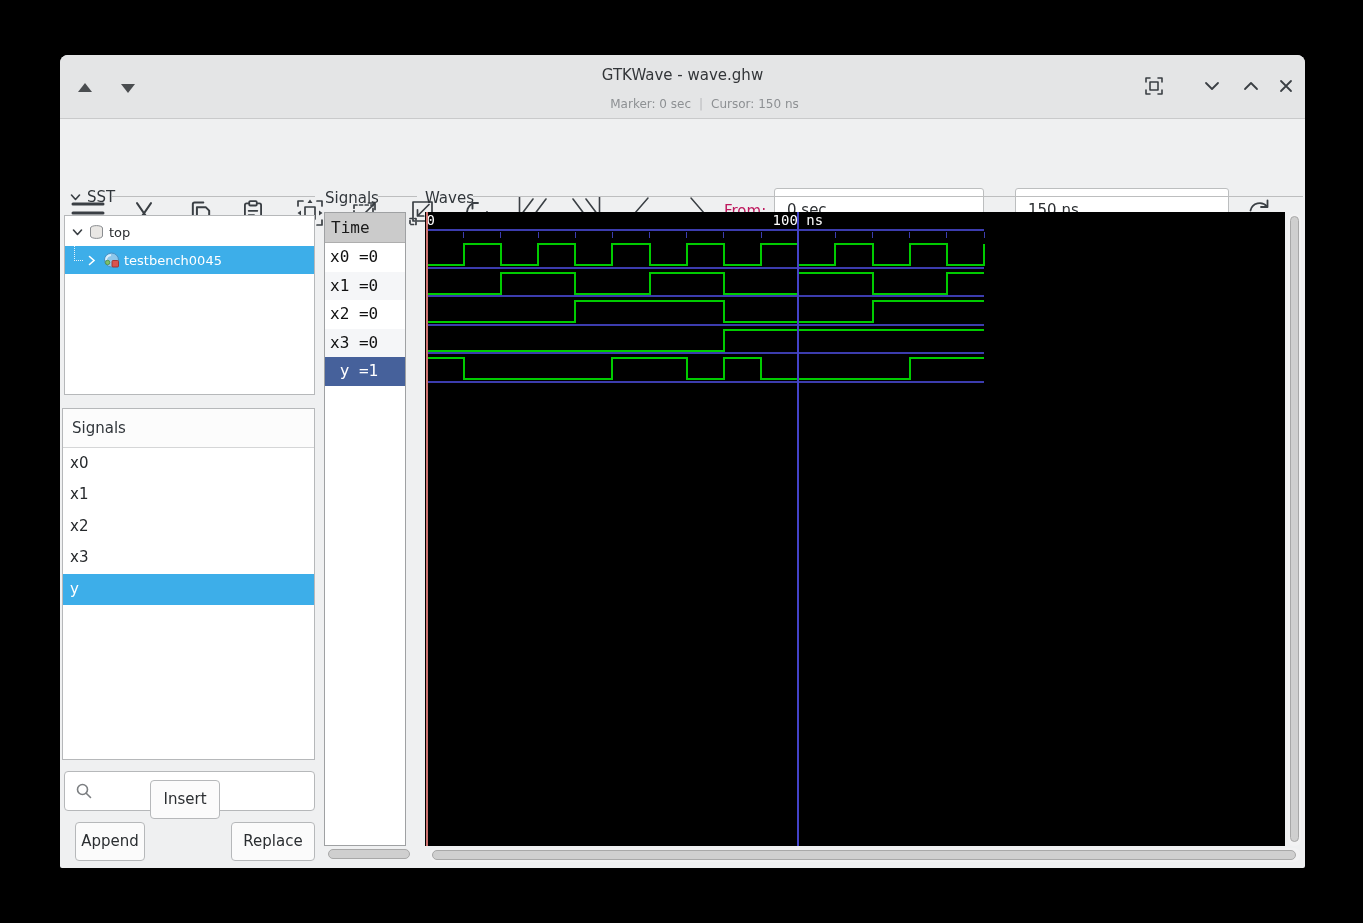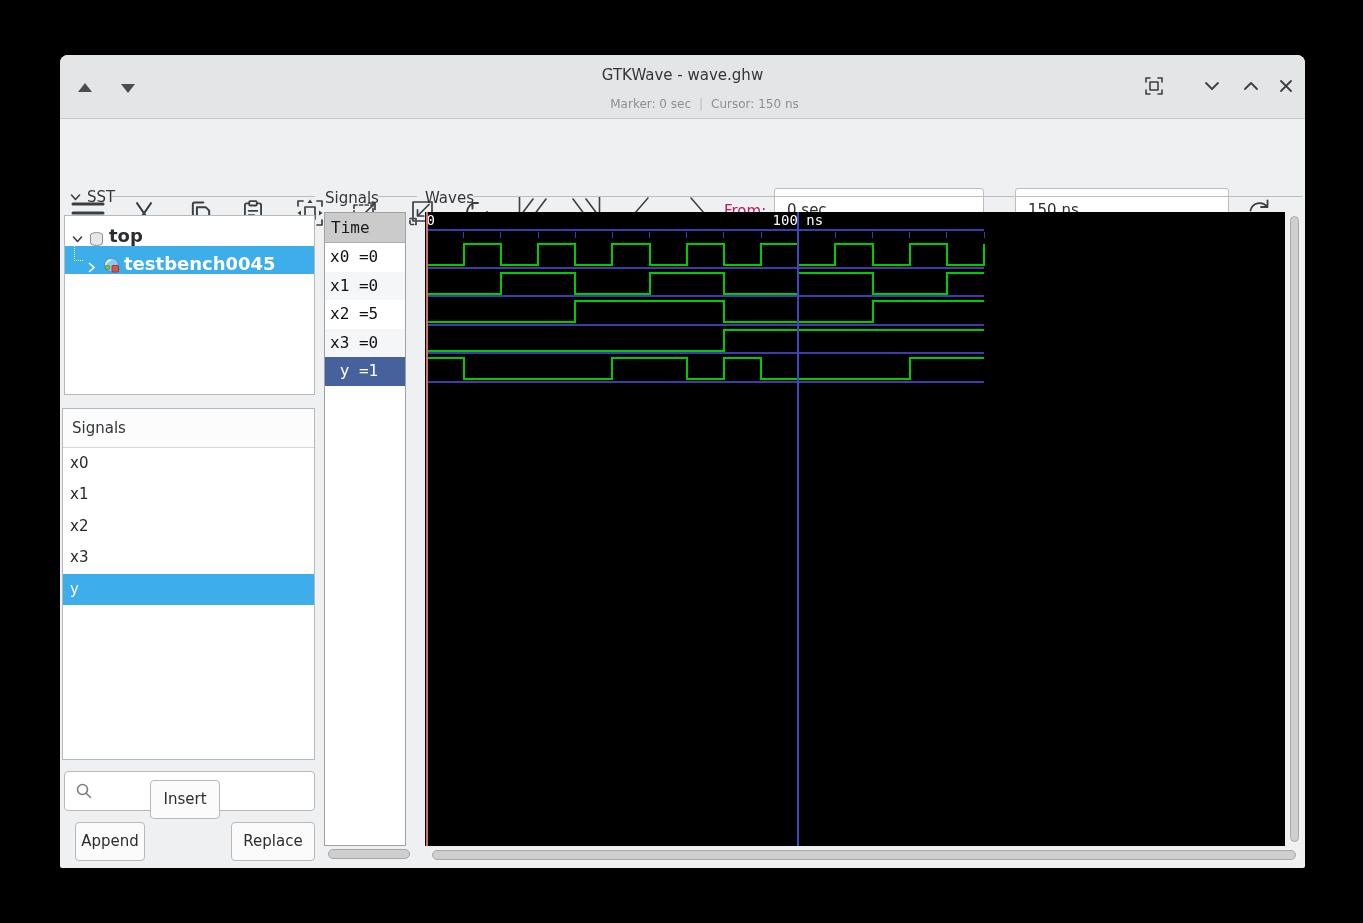--- a/index.html
+++ b/index.html
@@ -23,21 +23,21 @@
   #toolbar{position:absolute;left:0;top:64px;width:100%;height:66px;background:#eff0f1;}
   .tool-btn{position:absolute;top:76px;width:36px;height:36px;display:flex;align-items:center;justify-content:center;}
   .tool-lbl{position:absolute;top:69px;height:46px;line-height:46px;font-size:15px;color:#be185d;}
   .tool-field{position:absolute;top:69px;height:44px;background:#fff;border:1px solid #bcbebf;border-radius:3px;
               font-family:"DejaVu Sans",sans-serif;font-size:15px;color:#2b2e31;padding:0 0 0 12px;box-sizing:border-box;}
   
   .frame-label{position:absolute;font-size:15px;color:#31363b;}
   .frame-line{position:absolute;height:1px;background:#bdbebf;}
   .panel-box{position:absolute;background:#fff;border:1px solid #b6b8ba;box-sizing:border-box;}
   
-  .tree-row{position:relative;height:28px;display:flex;align-items:flex-end;font-size:18px;font-weight:bold;}
+  .tree-row{position:relative;height:28px;display:flex;align-items:center;font-size:13px;}
   .tree-row.selected{background:#3daee9;color:#fff;}
   .twisty{width:13px;height:13px;margin:0 5px 0 6px;flex:0 0 auto;}
   .cyl{width:15px;height:14px;margin-right:5px;flex:0 0 auto;}
   .tb-cube{width:18px;height:17px;margin-right:3px;flex:0 0 auto;position:relative;}
   .dotline{position:absolute;left:9px;top:0;width:8px;height:14px;border-left:1px dotted #eaf4fb;border-bottom:1px dotted #eaf4fb;}
   
   .list-header{height:38px;line-height:38px;padding-left:9px;font-size:15px;color:#31363b;background:#fcfcfc;border-bottom:1px solid #d5d6d7;}
   .list-item{height:31.4px;line-height:31.4px;padding-left:7px;font-size:15px;color:#26292c;}
   .list-item.selected{background:#3daee9;color:#fff;}
   .search-box{position:absolute;background:#fff;border:1px solid #b6b8ba;border-radius:4px;box-sizing:border-box;display:flex;align-items:center;}
@@ -236,21 +236,21 @@
   <div class="btn" style="left:6px;top:767px;width:70px;margin-left:9px;">Append</div>
   <div class="btn" style="left:90px;top:725px;width:70px;">Insert</div>
   <div class="btn" style="left:171px;top:767px;width:84px;">Replace</div>
 
   <div class="frame-label" style="left:265px;top:134px;">Signals</div>
   <div class="frame-line" style="left:318px;top:141px;width:39px;"></div>
   <div id="sigpanel">
     <div class="time-hdr">Time</div>
     <div class="sig-row">x0 =0</div>
     <div class="sig-row">x1 =0</div>
-    <div class="sig-row">x2 =5</div>
+    <div class="sig-row">x2 =0</div>
     <div class="sig-row">x3 =0</div>
     <div class="sig-row selected"> y =1</div>
   </div>
   <div class="mini-scroll" style="left:268px;top:794px;width:82px;height:10px;"></div>
 
   <div class="frame-label" style="left:365px;top:134px;">Waves</div>
   <div class="frame-line" style="left:413px;top:141px;width:830px;"></div>
   <div id="wavecanvas">
     <svg id="wave-svg" width="860" height="634" shape-rendering="crispEdges">
           <line x1="1.5" y1="18" x2="559.0500000000001" y2="18" stroke="#3c3cae" stroke-width="2"></line>

